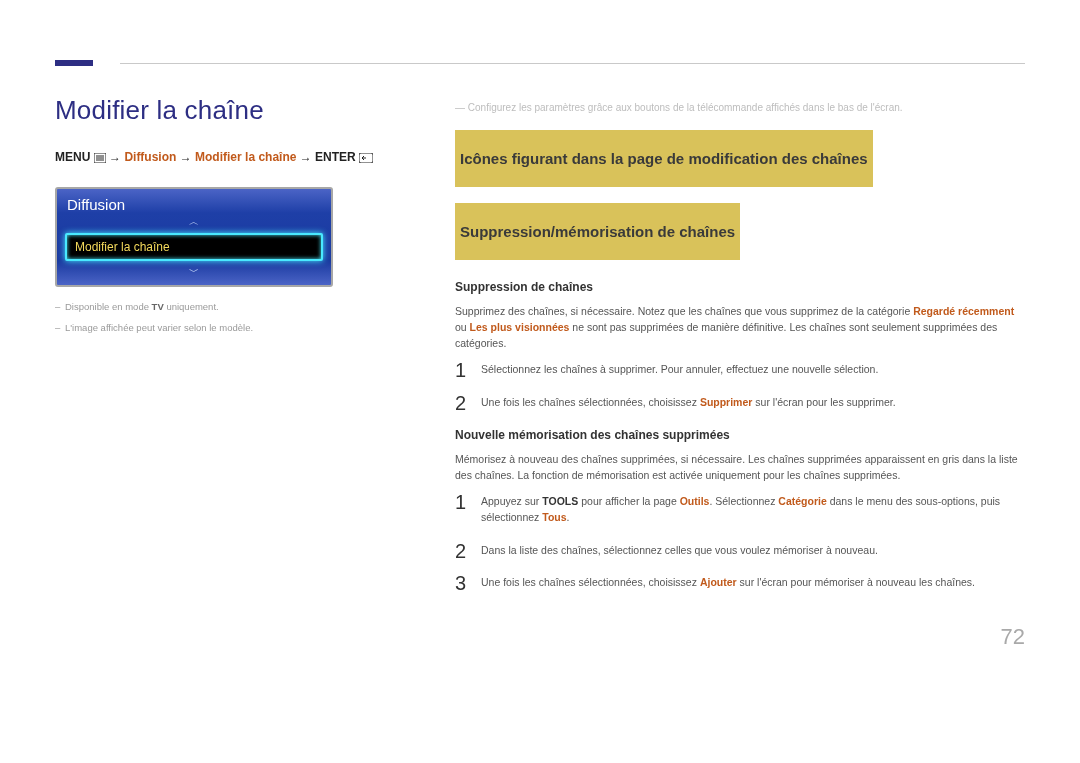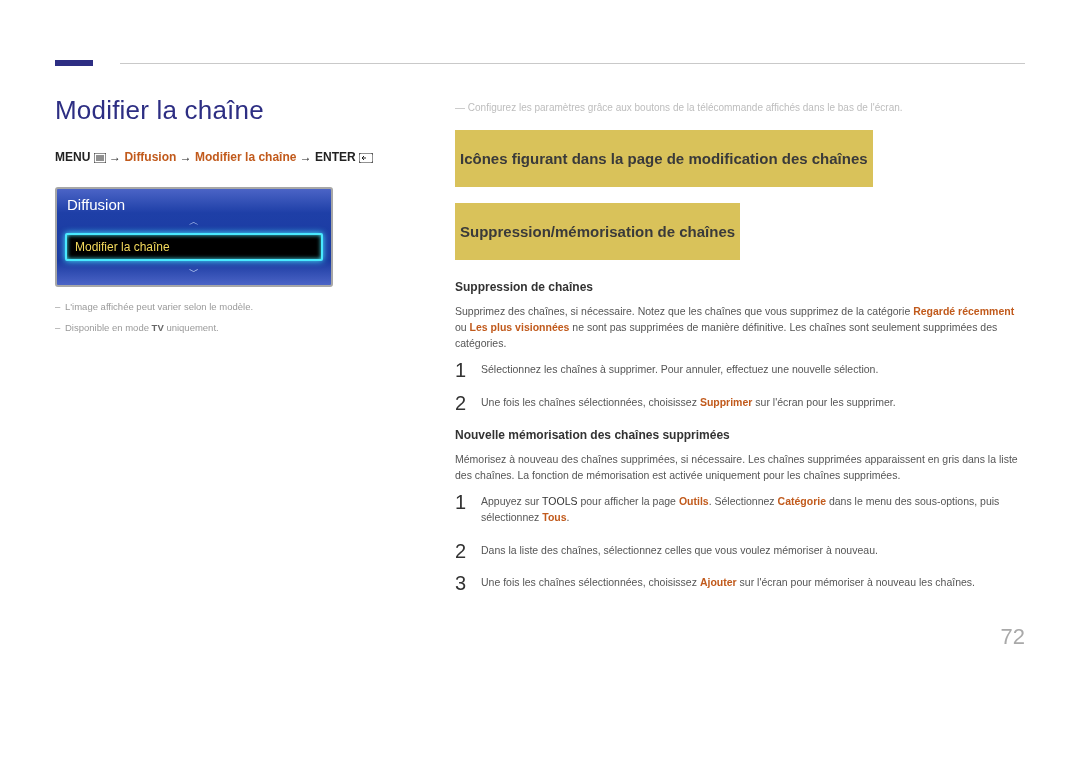--- a/index.html
+++ b/index.html
@@ -36,21 +36,21 @@
 
   ul.iconlist { list-style: none; padding-left: 10px; margin-bottom: 8px; }
   ul.iconlist li { font-size: 10.5px; color: #555; margin-bottom: 4px; }
   ul.iconlist li::before { content: "• "; color: #333; font-weight: 700; }
   .glyph-box { display:inline-block; border:1px solid #333; width:13px; height:11px; text-align:center; font-size:8px; line-height:10px; vertical-align:-1px; border-radius:1px; }
   .glyph-heart { color:#1aa01a; font-size:10px; }
   .glyph-lock { font-size:10px; }
 
   .para { margin-bottom: 10px; }
   .emph { color: #c15a1c; font-weight: 600; }
-  .bold { font-weight: 400; color:#333; }
+  .bold { font-weight: 700; color:#333; }
 
   ol.steps { list-style: none; counter-reset: st; padding-left: 0; }
   ol.steps > li { counter-increment: st; position: relative; padding-left: 26px; margin-bottom: 16px; font-size: 10.5px; line-height: 1.55; color:#555; }
   ol.steps > li::before { content: counter(st); position: absolute; left: 0; top: -6px; font-size: 20px; font-weight: 300; color: #333; }
 </style>
 </head>
 <body>
 
 <div class="page">
   <div class="accent-bar"></div>
@@ -76,22 +76,22 @@
 
     <div class="mini-screen">
       <div class="ms-head">Diffusion</div>
       <div class="ms-arrows-up">︿</div>
       <div class="ms-row">Modifier la chaîne</div>
       <div class="ms-arrows-down">﹀</div>
       <div class="spacer"></div>
     </div>
 
     <div class="caption">
+      <p><span class="dash">–</span><span>Disponible en mode </span><span class="tvb">TV</span><span> uniquement.</span></p>
       <p><span class="dash">–</span><span>L'image affichée peut varier selon le modèle.</span></p>
-      <p><span class="dash">–</span><span>Disponible en mode </span><span class="tvb">TV</span><span> uniquement.</span></p>
     </div>
   </div>
 
   <div class="right-col">
     <p class="subnote">Configurez les paramètres grâce aux boutons de la télécommande affichés dans le bas de l'écran.</p>
 
     <h2 class="sec">Icônes figurant dans la page de modification des chaînes</h2>
 
     <h2 class="sec">Suppression/mémorisation de chaînes</h2>
 

